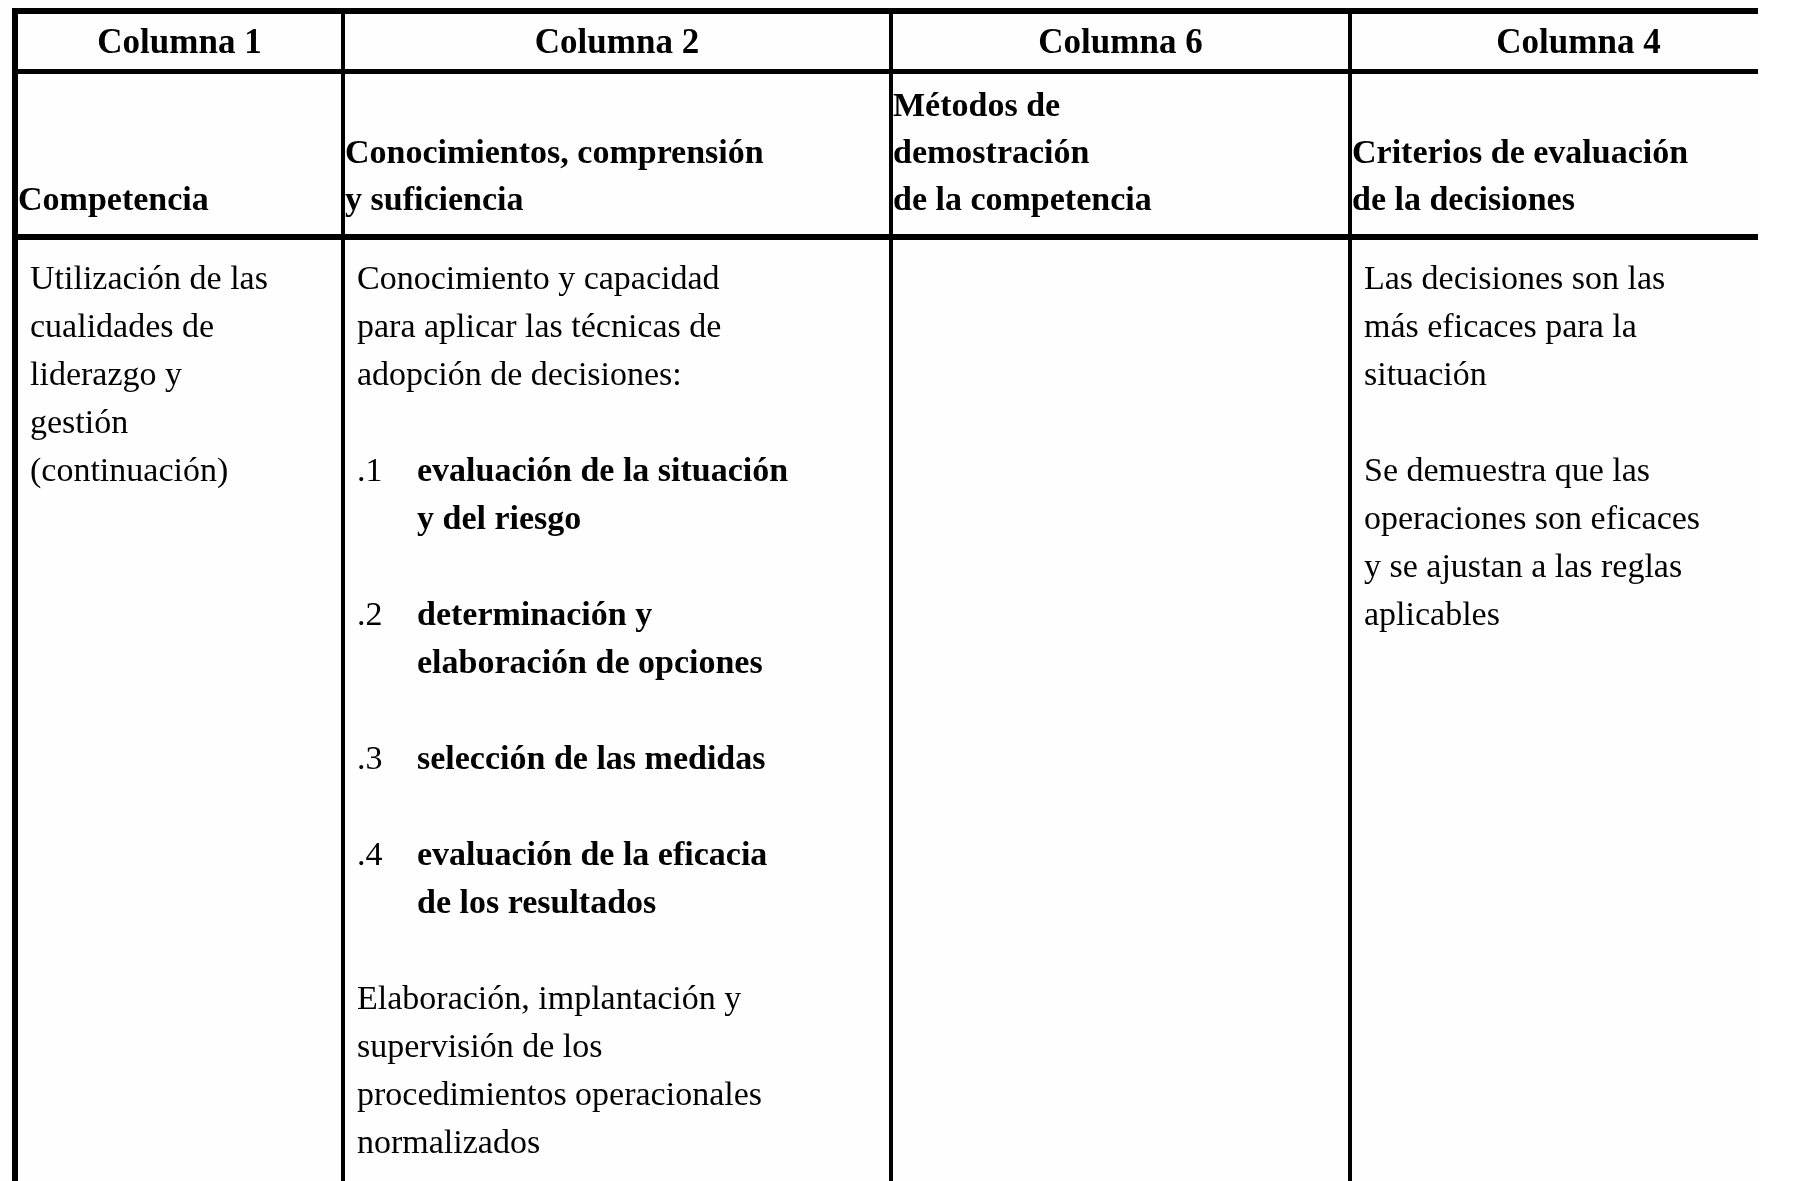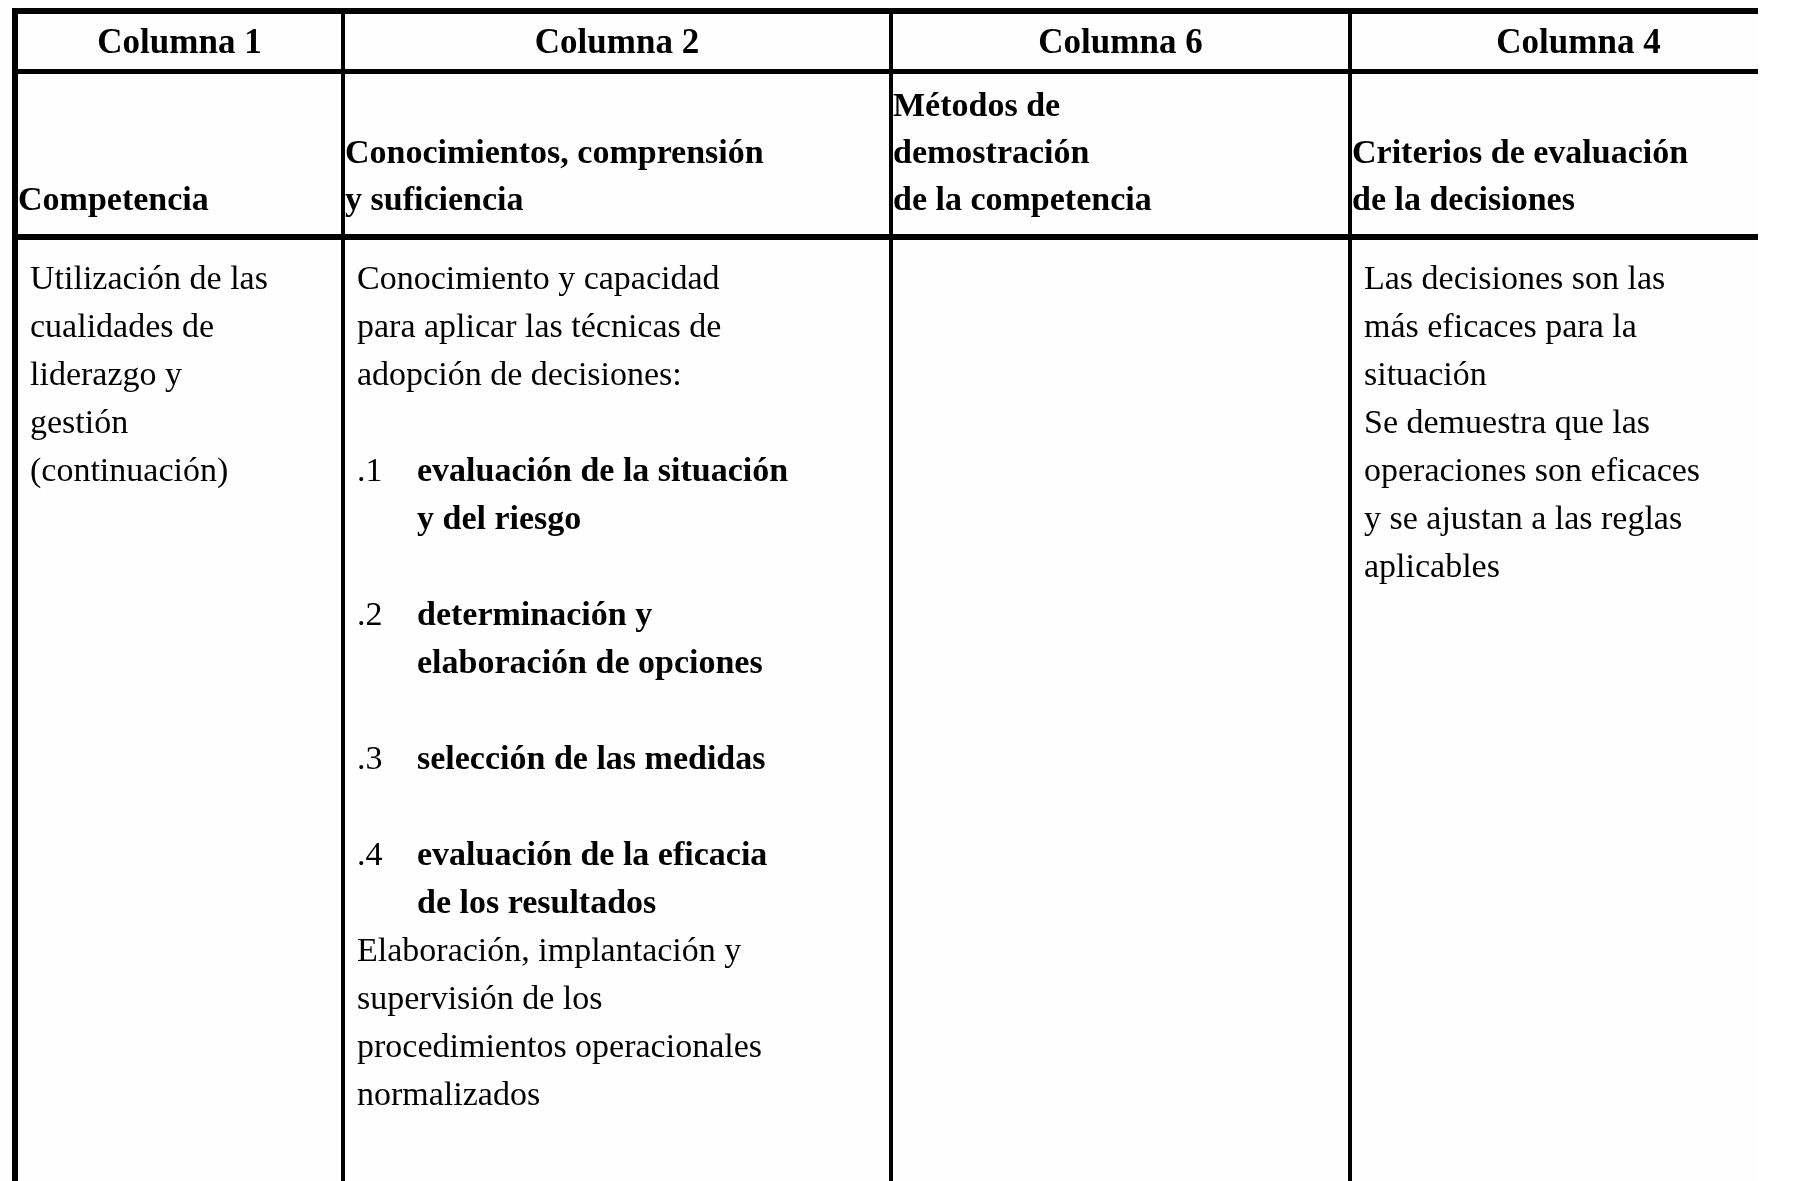--- a/index.html
+++ b/index.html
@@ -53,21 +53,21 @@
     text-align: left;
     font-size: 34px;
     line-height: 48px;
     padding: 14px 10px 0 12px;
   }
   .ml { white-space: pre-line; }
   .ital { }
   .li { display: flex; margin-top: 48px; }
   .li .num { flex: 0 0 60px; width: 60px; }
   .li .txt { flex: 1 1 auto; font-weight: bold; }
-  .gap-top { }
+  .gap-top { margin-top: 48px; }
 </style>
 </head>
 <body>
 
 <div class="page">
   <table class="grid">
     <colgroup>
       <col style="width:328px">
       <col style="width:548px">
       <col style="width:459px">

